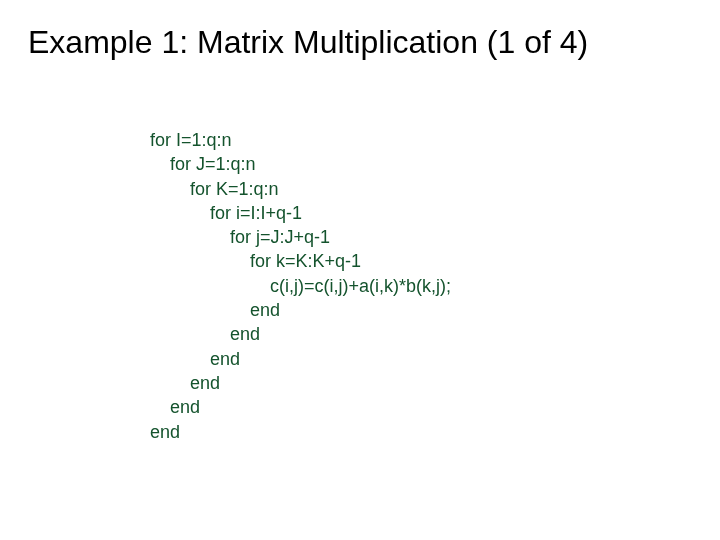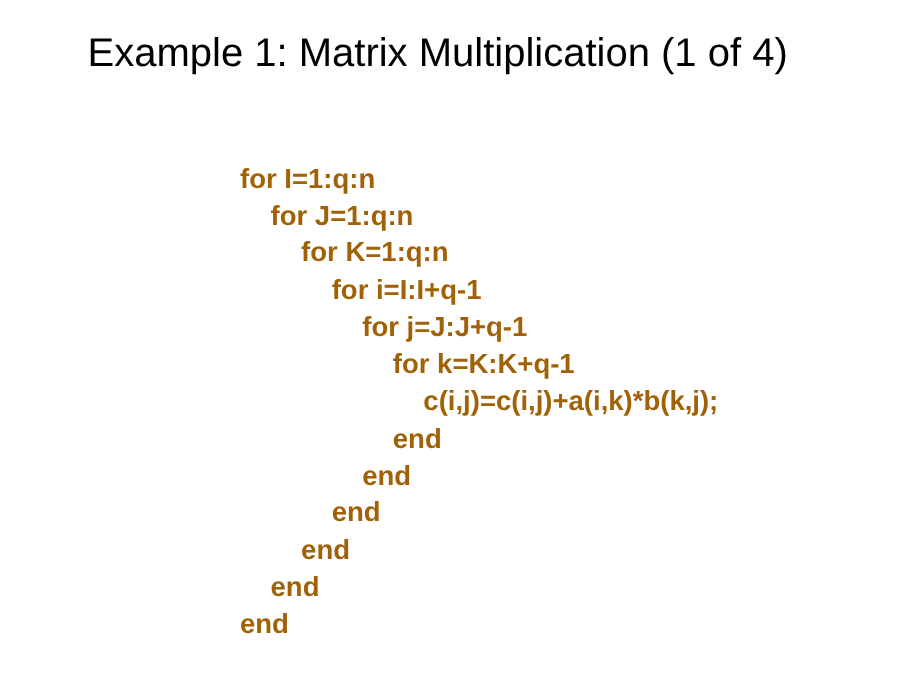--- a/index.html
+++ b/index.html
@@ -9,21 +9,20 @@
     height: 540px;
     background: #ffffff;
     font-family: Arial, Helvetica, sans-serif;
     color: #000;
   }
   .slide {
     width: 642px;
     height: 540px;
     position: relative;
     box-sizing: border-box;
-    margin-left: 42px;
   }
   .title {
     position: absolute;
     top: 24px;
     left: 28px;
     right: 20px;
     font-size: 32px;
     font-weight: 400;
     letter-spacing: 0px;
     white-space: nowrap;
@@ -33,23 +32,23 @@
     top: 78px;
     left: 108px;
     font-size: 17px;
     font-weight: 700;
   }
   .code {
     position: absolute;
     top: 128px;
     left: 150px;
     font-family: "Comic Sans MS", "Comic Sans", cursive, sans-serif;
-    color: #a16207;
-    font-size: 22px;
-    font-weight: 700;
+    color: #14532d;
+    font-size: 18px;
+    font-weight: 400;
     line-height: 1.35;
     white-space: pre;
   }
 </style>
 </head>
 <body>
 
 <div class="slide">
   <div class="title">Example 1: Matrix Multiplication (1 of 4)</div>
   <div class="code"><span>for I=1:q:n</span>

